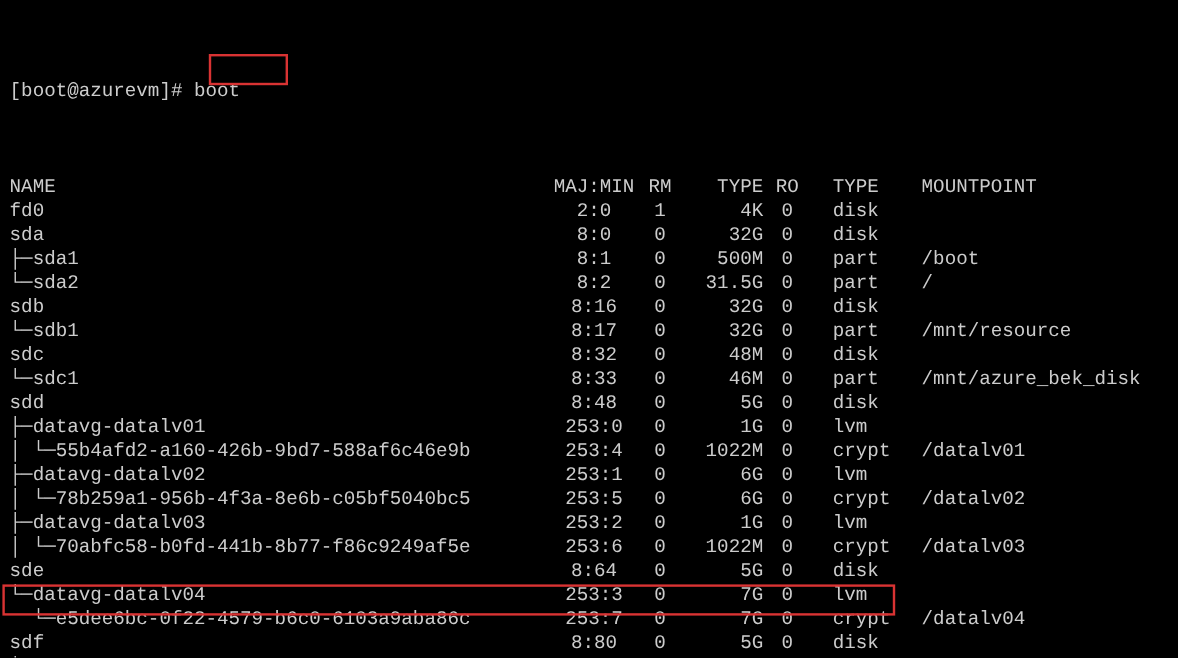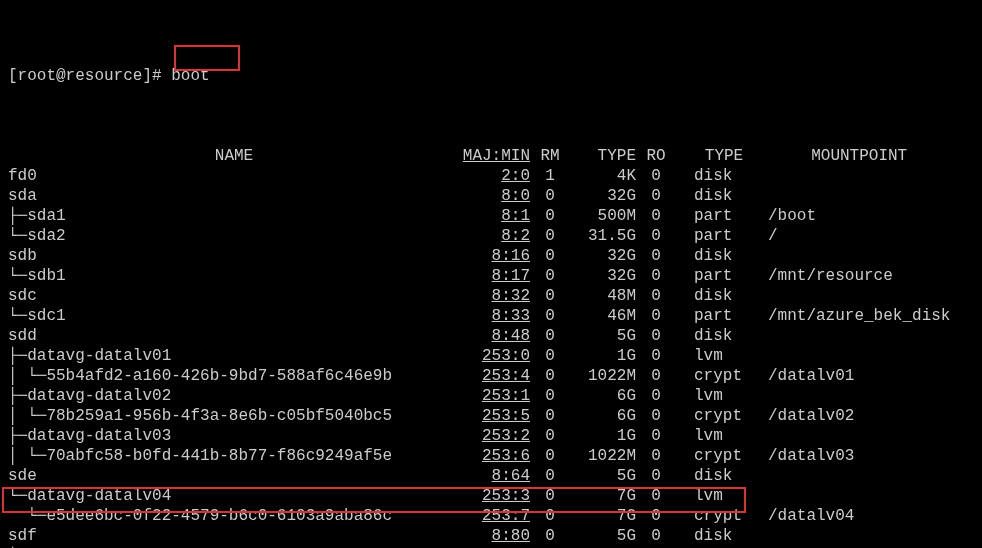--- a/index.html
+++ b/index.html
@@ -39,35 +39,35 @@
   }
   .row { position: relative; }
   table {
     border-collapse: collapse;
   }
   td, th {
     padding: 0;
     font-weight: normal;
     text-align: left;
   }
-  th { color: #ccc; text-align: center; }
+  th { color: #ccc; }
   .c-name   { width: 452px; }
-  .c-majmin { width: 70px;  text-align: right; text-decoration: underline; }
+  .c-majmin { width: 70px;  text-align: center; }
   .c-rm     { width: 40px;  text-align: center; }
   .c-size   { width: 66px;  text-align: right; }
   .c-ro     { width: 40px;  text-align: center; }
   .c-type   { width: 60px;  padding-left: 18px; }
   .c-mp     { padding-left: 14px; }
 </style>
 </head>
 <body>
 <div class="terminal">
 
 <div class="promptwrap">
-<span>[root@resource]#</span> <span>boot</span>
+<span>[boot@azurevm]#</span> <span>boot</span>
 <div class="highlight-command"></div>
 </div>
 
 <table>
 <thead>
 <tr>
   <th class="c-name">NAME</th>
   <th class="c-majmin">MAJ:MIN</th>
   <th class="c-rm">RM</th>
   <th class="c-size">TYPE</th>

